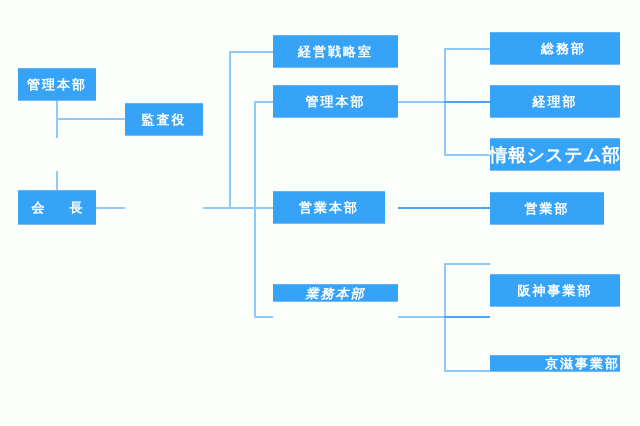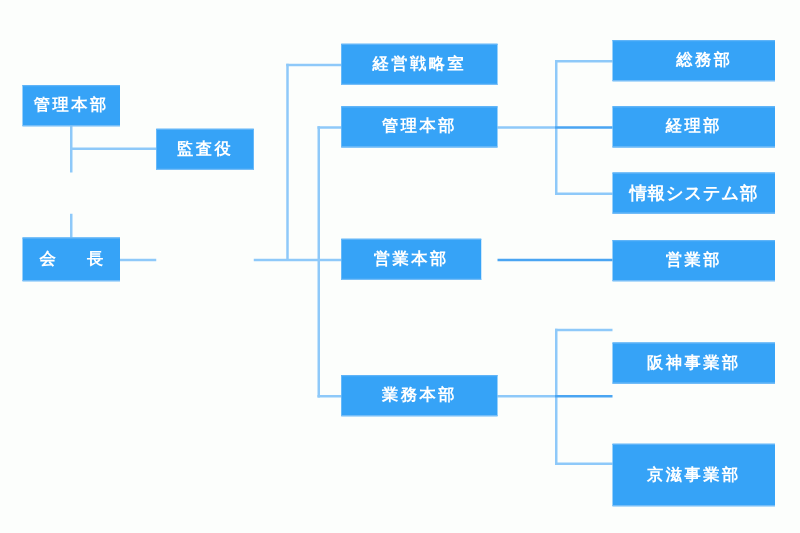--- a/index.html
+++ b/index.html
@@ -42,21 +42,21 @@
     white-space: nowrap;
     border-top: 1px solid #5fb4f8;
     border-bottom: 1px solid #76bdf7;
   }
   .node .node-label {
     display: block;
     font-size: 13px;
     letter-spacing: 2px;
   }
   .node.wide-label .node-label {
-    font-size: 14px;
+    font-size: 18px;
     letter-spacing: 0.5px;
   }
   .node.spaced-label .node-label {
     letter-spacing: 6px;
     text-indent: 6px;
   }
 </style>
 </head>
 <body>
 
@@ -112,42 +112,42 @@
   </div>
 
   <div class="node" style="left:273px; top:85px; width:125px; height:33px;">
     <span class="node-label">管理本部</span>
   </div>
 
   <div class="node" style="left:273px; top:191px; width:112px; height:33px;">
     <span class="node-label">営業本部</span>
   </div>
 
-  <div class="node" style="left:273px; top:300px; width:125px; height:33px;">
+  <div class="node" style="left:273px; top:284px; width:125px; height:18px;font-style:italic;">
     <span class="node-label">業務本部</span>
   </div>
 
   <div class="node" style="left:490px; top:32px; width:130px; height:33px;padding-left:17px;">
     <span class="node-label">総務部</span>
   </div>
 
   <div class="node" style="left:490px; top:85px; width:130px; height:33px;">
     <span class="node-label">経理部</span>
   </div>
 
   <div class="node wide-label" style="left:490px; top:138px; width:130px; height:33px;">
     <span class="node-label">情報システム部</span>
   </div>
 
-  <div class="node" style="left:490px; top:192px; width:130px; height:33px;">
+  <div class="node" style="left:490px; top:192px; width:114px; height:33px;">
     <span class="node-label">営業部</span>
   </div>
 
   <div class="node" style="left:490px; top:247px; width:130px; height:33px;margin-top:27px;">
     <span class="node-label">阪神事業部</span>
   </div>
 
 
-  <div class="node" style="left:490px; top:355px; width:130px; height:50px;">
+  <div class="node" style="left:490px; top:355px; width:130px; height:17px;justify-content:flex-end;">
     <span class="node-label">京滋事業部</span>
   </div>
 
 </div>
 
 </body></html>

